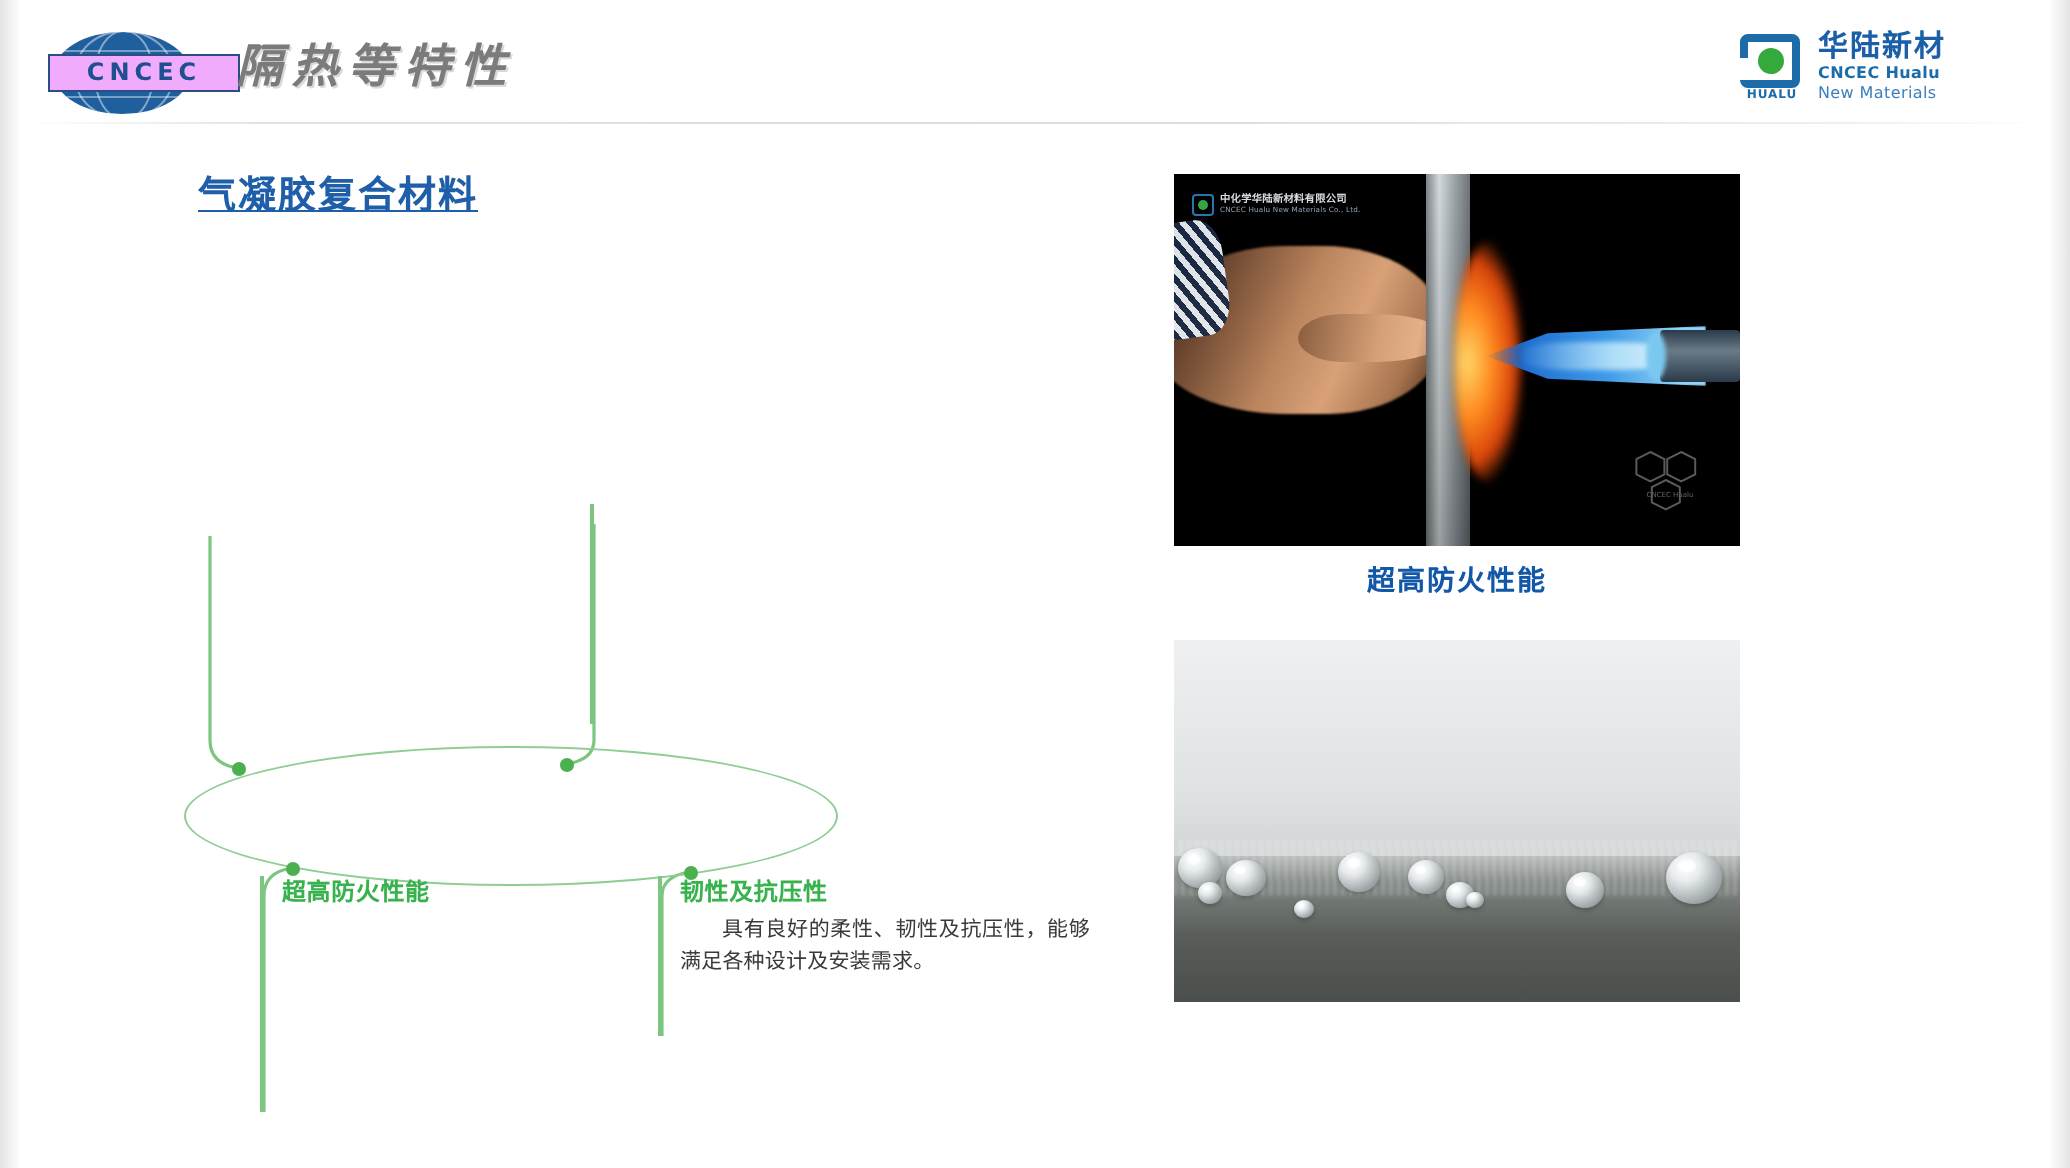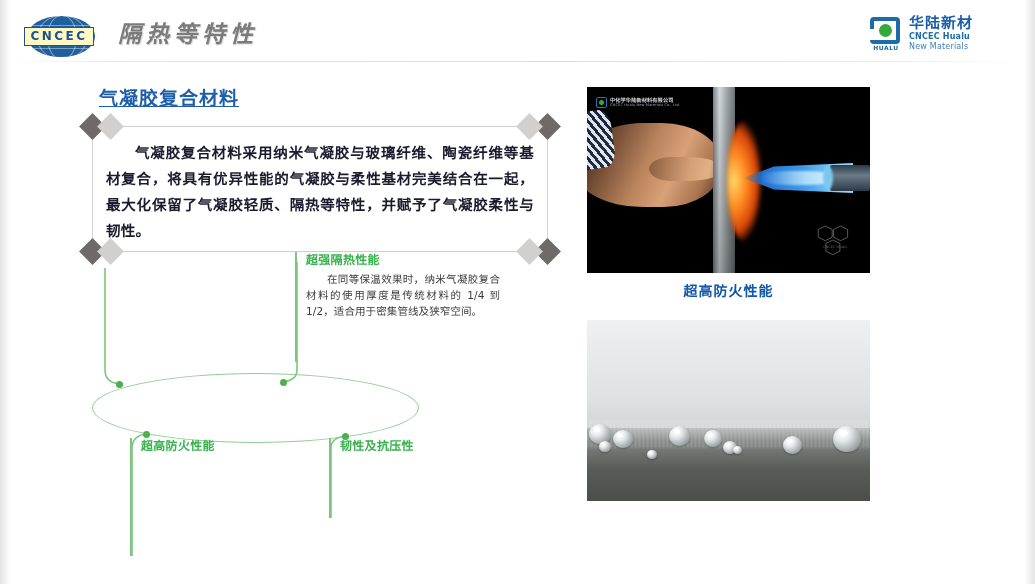--- a/index.html
+++ b/index.html
@@ -24,22 +24,22 @@
      background:linear-gradient(to right,#ffffff,#e2e2e2 12%,#dcdcdc 55%,#efefef 90%,#ffffff);}
 
   .cncec-logo{position:absolute;left:24px;top:14px;width:74px;height:45px;}
   .cncec-logo .globe{position:absolute;left:3px;top:2px;width:68px;height:41px;
      border-radius:50%;background:#1f5f9e;overflow:hidden;}
   .cncec-logo .globe:before,.cncec-logo .globe:after{
      content:"";position:absolute;border:1px solid rgba(255,255,255,.45);border-radius:50%;}
   .cncec-logo .globe:before{left:14%;top:-2%;width:72%;height:104%;}
   .cncec-logo .globe:after{left:30%;top:-2%;width:40%;height:104%;}
   .cncec-logo .lat{position:absolute;left:2%;width:96%;height:1px;background:rgba(255,255,255,.4);}
-  .cncec-logo .band{position:absolute;left:0;top:13px;width:70px;height:19px;
-     background:#fef9c3;border:1px solid #2a4d86;box-sizing:border-box;}
+  .cncec-logo .band{position:absolute;left:0;top:13px;width:96px;height:19px;
+     background:#f0abfc;border:1px solid #2a4d86;box-sizing:border-box;}
   .cncec-logo .band span{display:block;text-align:center;line-height:17px;
      font:700 12px/17px "DejaVu Sans",sans-serif;letter-spacing:2.5px;color:#1d4f91;}
 
   .hdr-title{position:absolute;left:118px;top:20px;
      font:italic 700 23px/28px "DejaVu Sans","Liberation Sans",sans-serif;
      color:#7b7b7b;letter-spacing:5px;
      text-shadow:1px 1px 0 #d9d9d9;}
 
   .hualu-logo{position:absolute;right:18px;top:12px;width:148px;height:42px;display:flex;align-items:center;}
   .hualu-mark{position:relative;width:34px;height:32px;flex:0 0 34px;}
@@ -201,74 +201,54 @@
         <div class="hualu-en1">CNCEC Hualu</div>
         <div class="hualu-en2">New Materials</div>
       </div>
     </div>
 
     <div class="hdr-divider"></div>
   </div>
 
   <div class="sec-title">气凝胶复合材料</div>
 
-  <div class="quote">
-    <div class="q-line top"></div>
-    <div class="q-line bottom"></div>
-    <div class="q-line l"></div>
-    <div class="q-line r"></div>
-
-    <div class="dia dark q-tl-d"></div>
-    <div class="dia light q-tl-l"></div>
-    <div class="dia dark q-tr-d"></div>
-    <div class="dia light q-tr-l"></div>
-    <div class="dia dark q-bl-d"></div>
-    <div class="dia light q-bl-l"></div>
-    <div class="dia dark q-br-d"></div>
-    <div class="dia light q-br-l"></div>
-
-    <div class="q-text">气凝胶复合材料采用纳米气凝胶与玻璃纤维、陶瓷纤维等基材复合，将具有优异性能的气凝胶与柔性基材完美结合在一起，最大化保留了气凝胶轻质、隔热等特性，并赋予了气凝胶柔性与韧性。</div>
-  </div>
 
   <div class="diagram">
 
     <svg class="connector" viewBox="0 0 470 300">
       <path d="M13,6 L13,108 Q13,120 27,122" fill="none" stroke="#7dc67f" stroke-width="1.6"></path>
       <path d="M205,-4 L205,108 Q205,118 191,120" fill="none" stroke="#7dc67f" stroke-width="1.6"></path>
       <path d="M40,294 L40,186 Q40,174 54,172" fill="none" stroke="#7dc67f" stroke-width="1.6"></path>
       <path d="M239,256 L239,186 Q239,176 253,174" fill="none" stroke="#7dc67f" stroke-width="1.6"></path>
     </svg>
 
     <div class="ellipse-ring"></div>
 
     <div class="node" style="left:24px;top:119px;"></div>
     <div class="node" style="left:188px;top:117px;"></div>
     <div class="node" style="left:51px;top:169px;"></div>
     <div class="node" style="left:250px;top:171px;"></div>
 
 
     <div class="feat f2">
       <div class="bar"></div>
-      <div class="inner">
-        <div class="f-title">超强隔热性能</div>
-        <div class="f-body">在同等保温效果时，纳米气凝胶复合材料的使用厚度是传统材料的 1/4 到 1/2，适合用于密集管线及狭窄空间。</div>
-      </div>
     </div>
 
     <div class="feat f3">
       <div class="bar"></div>
       <div class="inner">
         <div class="f-title">超高防火性能</div>
       </div>
     </div>
 
     <div class="feat f4">
       <div class="bar"></div>
       <div class="inner">
         <div class="f-title">韧性及抗压性</div>
+        <div class="f-body">具有良好的柔性、韧性及抗压性，能够满足各种设计及安装需求。</div>
       </div>
     </div>
   </div>
 
   <div class="photo photo1">
     <div class="hand"></div>
     <div class="cuff"></div>
     <div class="finger"></div>
     <div class="panel"></div>
     <div class="glow"></div>

